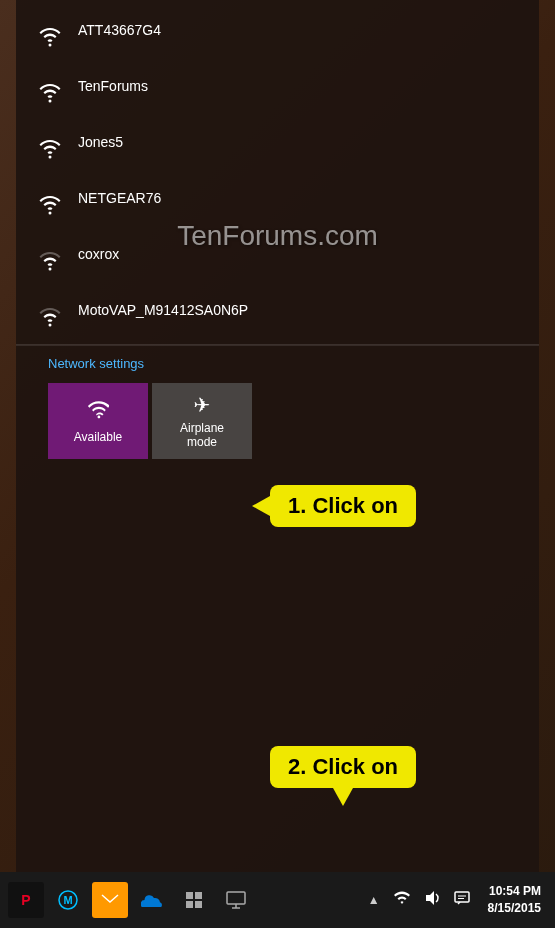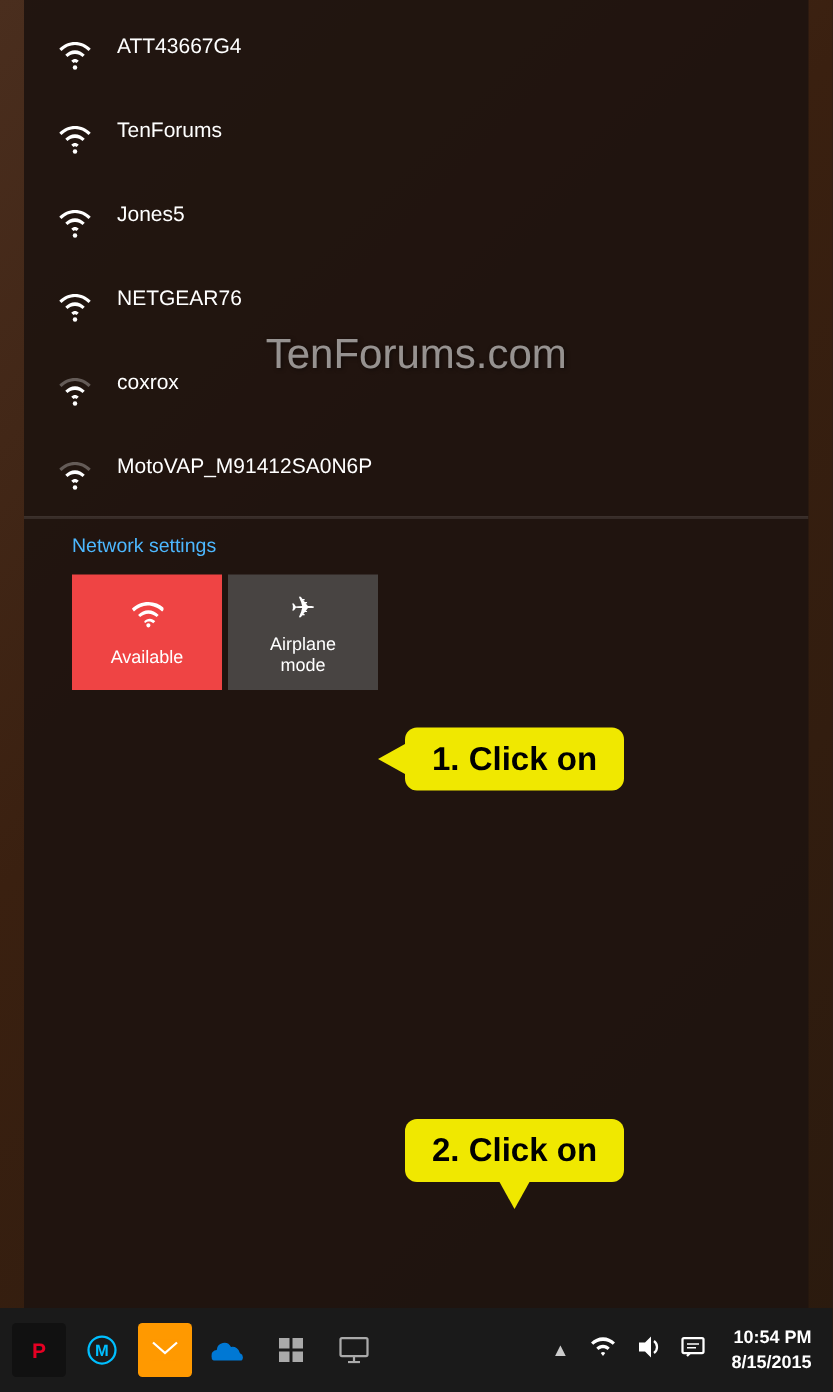--- a/index.html
+++ b/index.html
@@ -161,21 +161,21 @@
       justify-content: center;
       padding: 10px 14px;
       font-size: 12px;
       color: #fff;
       cursor: pointer;
       width: 100px;
       min-height: 64px;
     }
 
     .tile.wifi-tile {
-      background: #ef4444;
+      background: #701a75;
       justify-content: center;
     }
 
     .tile.airplane-tile {
       background: rgba(100, 100, 100, 0.6);
     }
 
     .tile-icon {
       font-size: 20px;
       margin-bottom: 4px;

